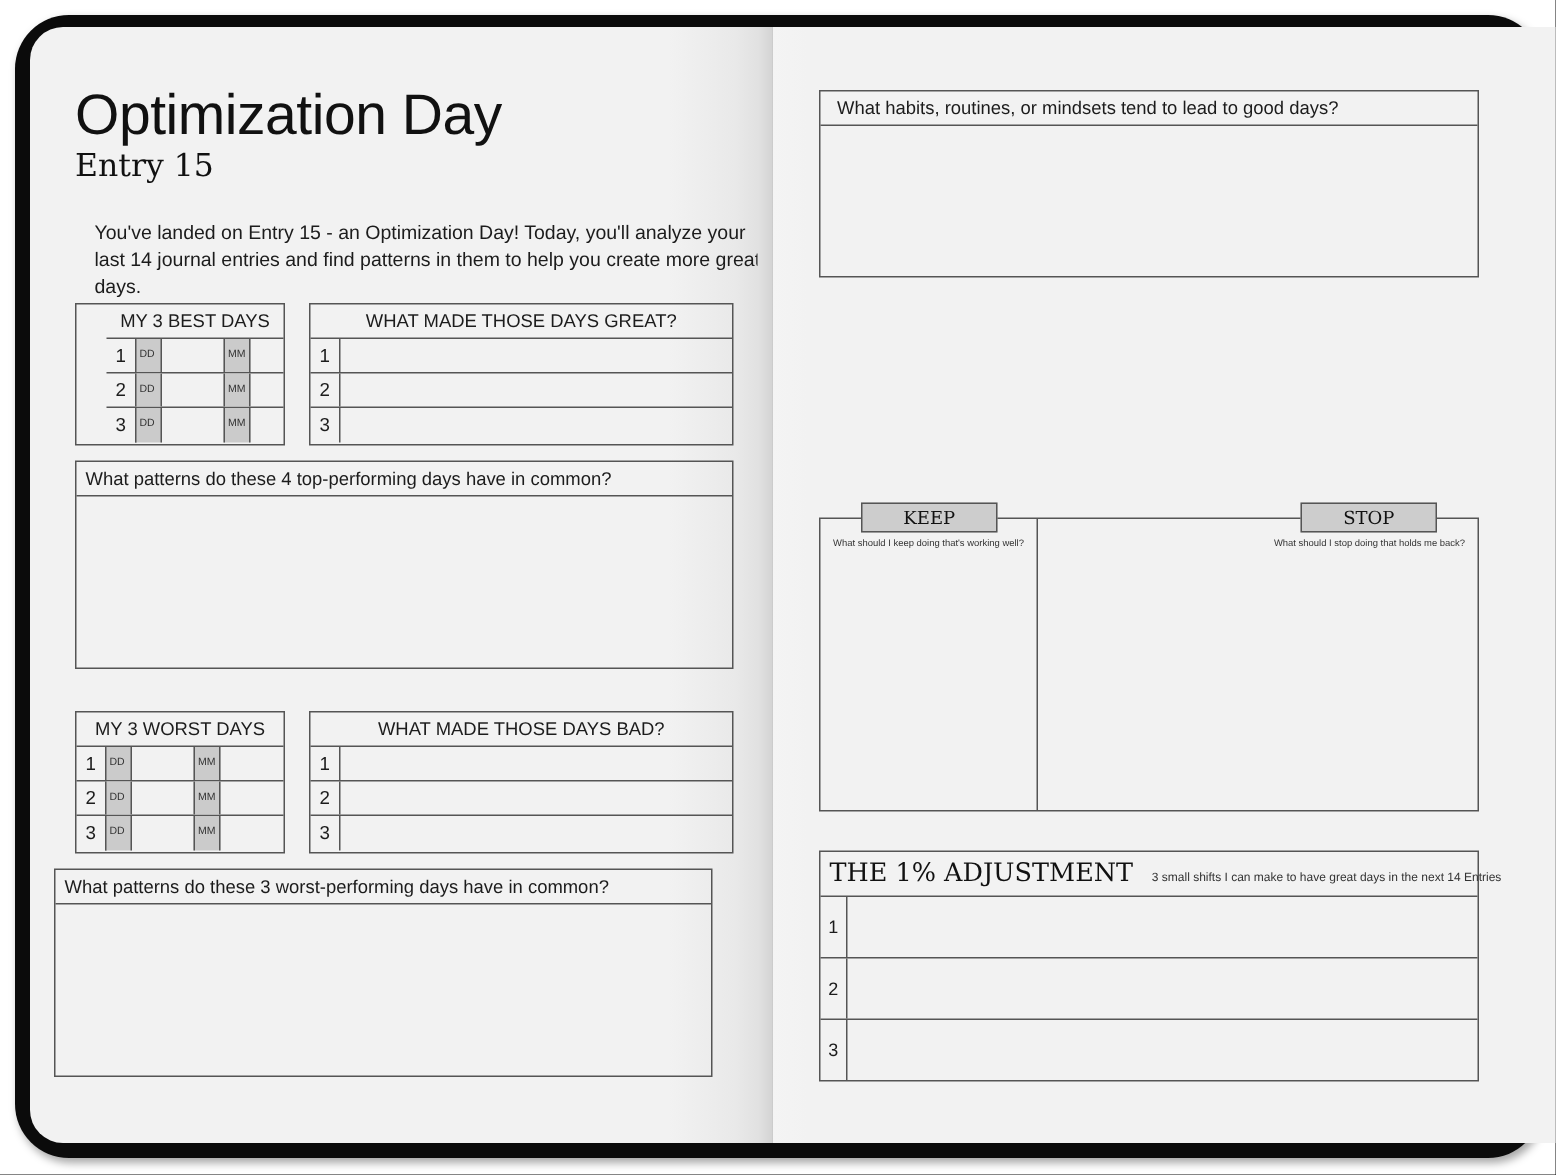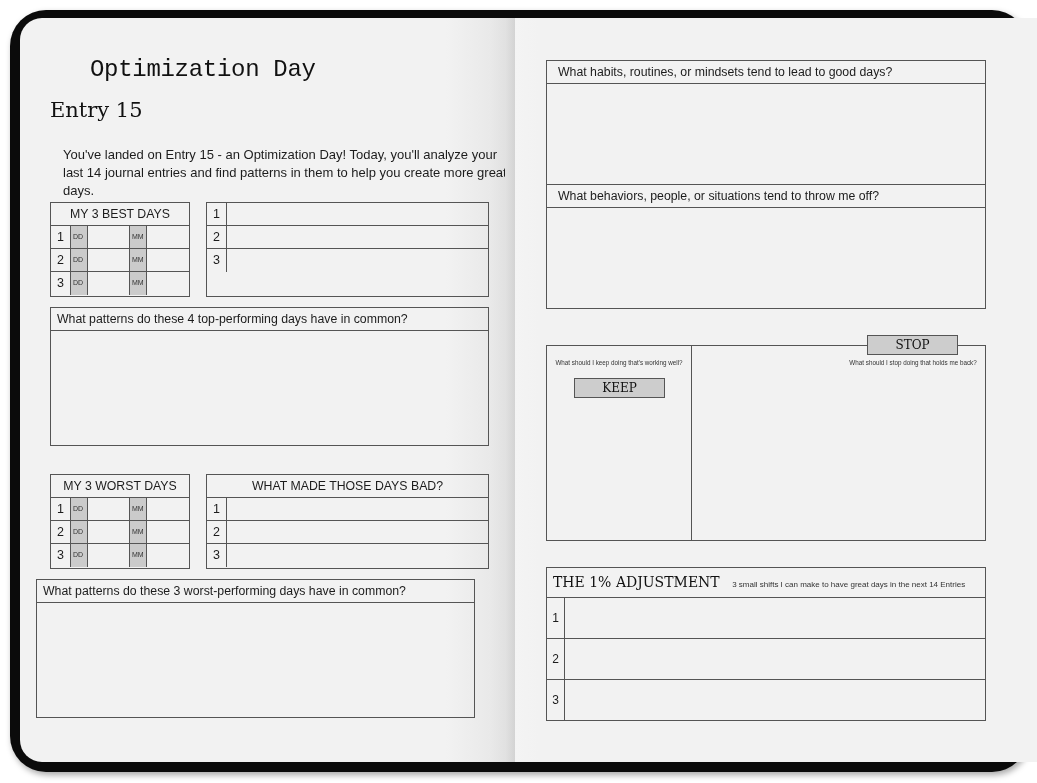--- a/index.html
+++ b/index.html
@@ -20,22 +20,22 @@
     border-radius: 22px 0 0 22px;
     background: linear-gradient(to right, #f2f2f2 0%, #f2f2f2 86%, #e9e9e9 95%, #dcdcdc 100%);
   }
   .page-right {
     left: 515px; width: 584px; height: 744px; top: 18px;
     border-radius: 0 22px 22px 0;
     background: linear-gradient(to right, #f4f4f4 0%, #f2f2f2 4%, #f2f2f2 100%);
   }
   .abs { position: absolute; }
   .title {
-    font-family: Liberation Mono, monospace; font-size: 24px; color: #111; left: 30px; top: 38px;
-    letter-spacing: -0.3px; white-space: nowrap; margin-left: 40px;
+    font-family: Liberation Sans, sans-serif; font-size: 38px; color: #111; left: 30px; top: 38px;
+    letter-spacing: -0.3px; white-space: nowrap;
   }
   .subtitle {
     font-family: "DejaVu Serif", serif; font-size: 21px; color: #111; left: 30px; top: 80px; white-space: nowrap; text-align: right;
   }
   .intro {
     left: 43px; top: 128px; width: 445px; font-size: 13px; line-height: 18px; color: #1c1c1c;
   }
   .box { border: 1.3px solid #555; box-sizing: border-box; background: transparent; }
   .hdr {
     box-sizing: border-box; border-bottom: 1.3px solid #555; font-size: 12.3px; height: 23px; line-height: 22px;
@@ -55,60 +55,61 @@
   }
   .shade.dd { left: 19px; }
   .shade.mm { left: 78px; }
   .field { position: absolute; left: 20px; right: 0; top: 0; bottom: 0; }
   .ksbox-col { position: absolute; top: 0; bottom: 0; box-sizing: border-box; }
   .tab {
     position: absolute; top: -11px; height: 20px; background: #cdcdcd; border: 1.3px solid #555; box-sizing: border-box;
     font-family: "DejaVu Serif", serif; font-size: 12px; text-align: center; line-height: 18px; color: #111;
   }
   .ks-q { position: absolute; top: 13px; left: 0; right: 0; text-align: center; font-size: 6.3px; color: #333; white-space: nowrap; }
-  .adj-title { font-family: "DejaVu Serif", serif; font-size: 14px; color: #111; }
+  .adj-title { font-family: "DejaVu Serif", serif; font-size: 17px; color: #111; }
   .adj-sub { font-size: 8px; color: #333; margin-left: 8px; }
   .adj-row { position: relative; box-sizing: border-box; height: 41px; border-top: 1.3px solid #555; }
   .adj-num {
     position: absolute; left: 0; top: 0; bottom: 0; width: 18px; border-right: 1.3px solid #555; box-sizing: border-box;
     font-size: 12px; text-align: center; line-height: 40px; color: #1c1c1c;
   }
   .spine { position: absolute; left: 505px; top: 18px; width: 10px; height: 744px;
     background: linear-gradient(to right, #e2e2e2, #d3d3d3); }
 </style>
 </head>
 <body>
 
 <div class="book"></div>
 
 <div class="page page-left" style="left:20px;">
   <div class="abs title">Optimization Day</div>
   <div class="abs subtitle">Entry 15</div>
   <div class="abs intro">You've landed on Entry 15 - an Optimization Day! Today, you'll analyze your last 14 journal entries and find patterns in them to help you create more great days.</div>
 
-  <div class="abs box" style="left:30px; top:184px; width:140px; height:95px;">
+  <div class="abs box" style="left:30px; top:184px; width:140px; height:95px;padding-left:20px;">
     <div class="hdr">MY 3 BEST DAYS</div>
     <div class="row">
       <div class="num">1</div>
       <div class="shade dd">DD</div>
       <div class="shade mm">MM</div>
     </div>
     <div class="row">
       <div class="num">2</div>
       <div class="shade dd">DD</div>
       <div class="shade mm">MM</div>
     </div>
     <div class="row">
       <div class="num">3</div>
       <div class="shade dd">DD</div>
       <div class="shade mm">MM</div>
     </div>
   </div>
 
   <div class="abs box" style="left:186px; top:184px; width:283px; height:95px;">
+    <div class="hdr">WHAT MADE THOSE DAYS GREAT?</div>
     <div class="row">
         <div class="num">1</div>
         <div class="field"></div>
       </div>
     <div class="row">
         <div class="num">2</div>
         <div class="field"></div>
       </div>
     <div class="row">
         <div class="num">3</div>
@@ -162,28 +163,24 @@
   </div>
 </div>
 
 <div class="spine"></div>
 
 <div class="page page-right">
   <div class="abs box" style="left:31px; top:42px; width:440px; height:125px;">
     <div class="hdr left" style="padding-left:11px;">What habits, routines, or mindsets tend to lead to good days?</div>
     <div style="position:absolute; left:0; right:0; top:23px; bottom:0;"></div>
   </div>
-  <div class="abs box" style="left:31px; top:166px; width:440px; height:125px;">
-    <div class="hdr left" style="padding-left:11px;">What behaviors, people, or situations tend to throw me off?</div>
-    <div style="position:absolute; left:0; right:0; top:23px; bottom:0;"></div>
-  </div>
 
   <div class="abs box" style="left:31px; top:327px; width:440px; height:196px;">
     <div class="ksbox-col" style="left:0; width:145px; border-right:1.3px solid #555;">
-      <div class="tab" style="left:27px; width:91px;margin-top:43px;">KEEP</div>
+      <div class="tab" style="left:27px; width:91px;">KEEP</div>
       <div class="ks-q">What should I keep doing that's working well?</div>
     </div>
     <div class="ksbox-col" style="left:294px; width:144px;">
       <div class="tab" style="left:26px; width:91px;">STOP</div>
       <div class="ks-q">What should I stop doing that holds me back?</div>
     </div>
   </div>
 
   <div class="abs box" style="left:31px; top:549px; width:440px; height:154px;">
     <div style="height:29px; line-height:28px; padding-left:6px; white-space:nowrap;">

